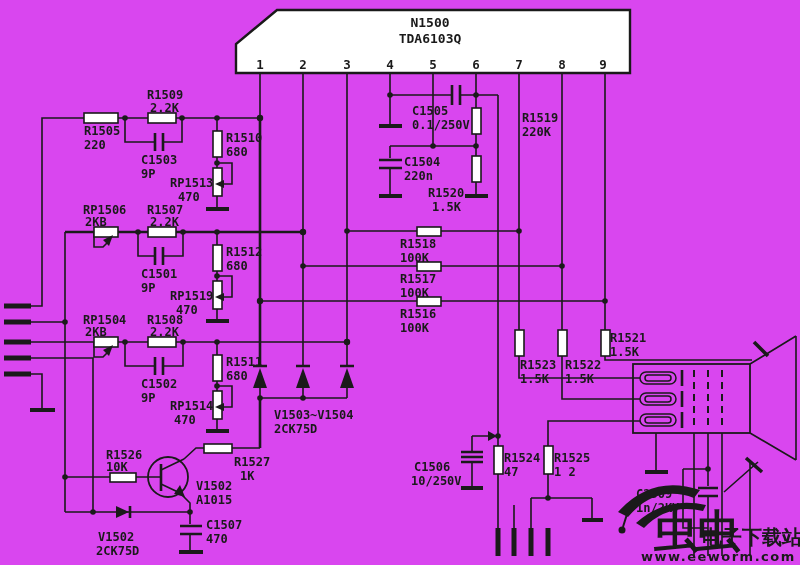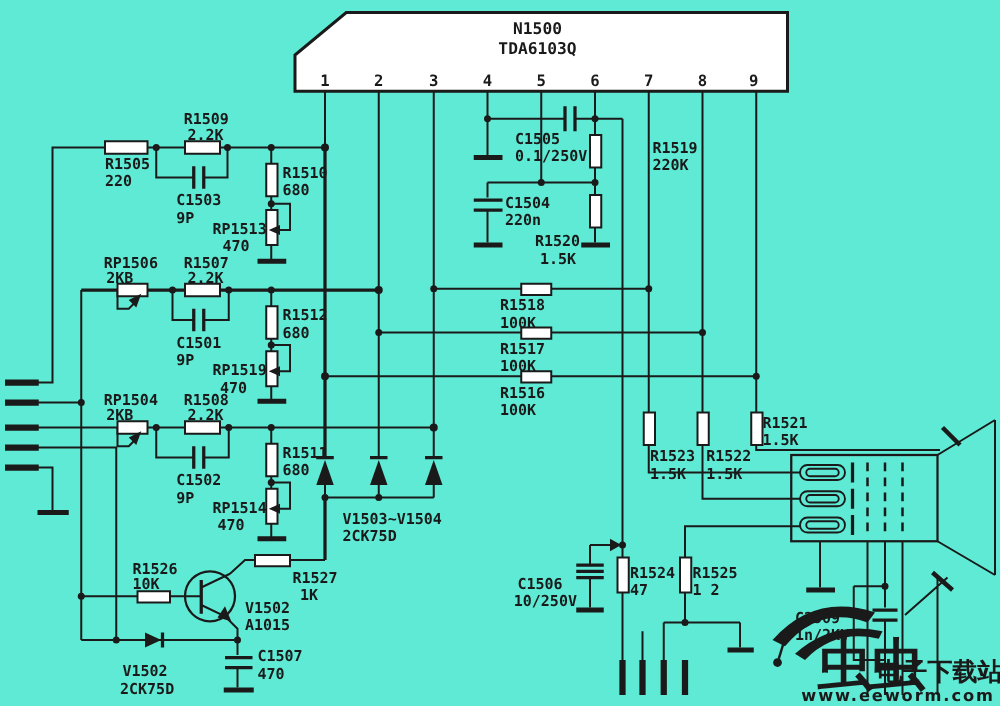--- a/index.html
+++ b/index.html
@@ -1,16 +1,16 @@
 <!DOCTYPE html>
 <html><head>
 <meta charset="utf-8">
 <style>
   html,body{margin:0;padding:0;background:#ffffff;}
-  .stage{position:relative;width:800px;height:565px;background:#5eead4;overflow:hidden;
+  .stage{position:relative;width:800px;height:565px;background:#d946ef;overflow:hidden;
          font-family:"DejaVu Sans Mono","Liberation Mono",monospace;}
   svg{position:absolute;left:0;top:0;}
   svg text{font-family:"DejaVu Sans Mono","Liberation Mono",monospace;
            font-weight:700;font-size:12px;fill:#1a1a1a;}
   svg text.pin{font-size:12.5px;}
   svg text.icname{font-size:13px;text-anchor:middle;}
   svg text.wm-red{font-size:44px;letter-spacing:-2px;font-family:"DejaVu Sans",sans-serif;}
   svg text.wm-black{font-size:20px;font-family:"DejaVu Sans",sans-serif;}
   svg text.wm-gray{font-size:13px;letter-spacing:1.5px;font-family:"DejaVu Sans",sans-serif;}
 </style>

